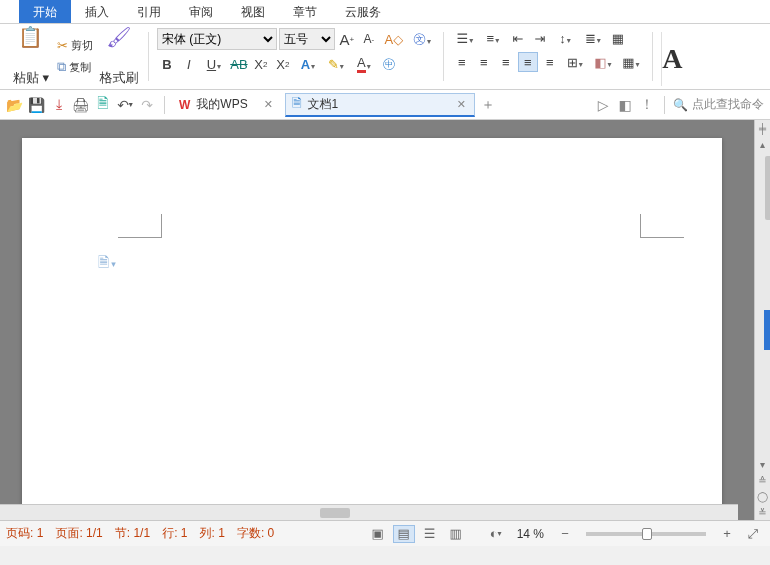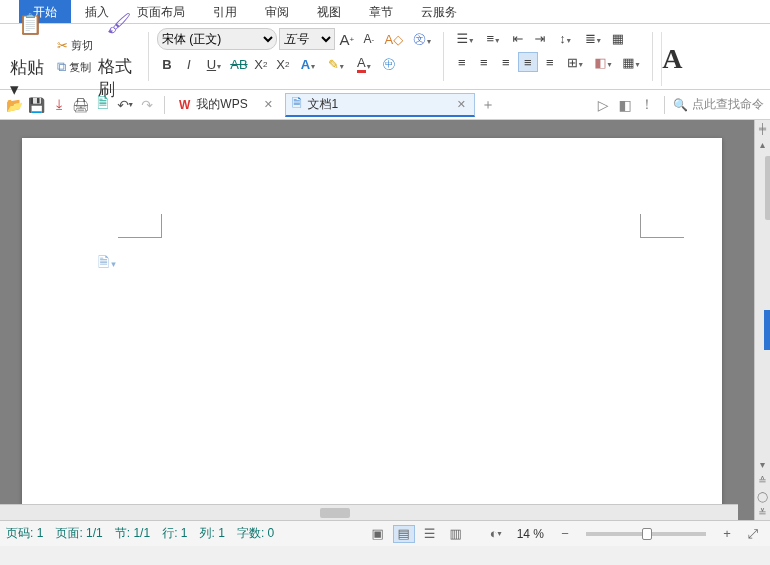--- a/index.html
+++ b/index.html
@@ -11,26 +11,26 @@
   .menu-tab.active { background: #2e75d3; color: #fff; }
   
   
   .ribbon { height: 66px; background: #fff; display: flex; align-items: stretch; border-bottom: 1px solid #d0d0d0; padding: 4px 6px 0 6px; }
   .ribbon-group { display: flex; flex-direction: column; padding: 0 4px; }
   .ribbon-sep { width: 1px; background: #dcdcdc; margin: 4px 4px 8px 4px; }
   .vstack { display: flex; flex-direction: column; gap: 2px; }
   .hstack { display: flex; flex-direction: row; align-items: center; gap: 2px; }
   .big-btn { display: flex; flex-direction: column; align-items: center; justify-content: center; width: 42px; height: 56px; cursor: pointer; }
   .big-btn .ico { font-size: 20px; }
-  .big-btn .lbl { font-size: 17px; margin-top: 20px; }
+  .big-btn .lbl { font-size: 13px; margin-top: 20px; }
   .small-btn { display: flex; align-items: center; gap: 3px; height: 20px; padding: 0 3px; cursor: pointer; font-size: 11px; }
   .small-btn .ico { font-size: 13px; }
   select.combo { height: 22px; font-size: 12px; border: 1px solid #ccc; }
-  .combo.font { width: 120px; border-radius: 10px; }
-  .combo.size { width: 56px; font-style: italic; }
+  .combo.font { width: 120px; }
+  .combo.size { width: 56px; }
   .tool { width: 20px; height: 20px; display: inline-flex; align-items: center; justify-content: center; cursor: pointer; color: #444; font-size: 13px; position: relative; }
   .tool.w24 { width: 26px; }
   .tool .dd::after { content: "▾"; font-size: 8px; margin-left: 1px; color: #666; }
   .tool.sel { background: #d6e6f7; border: 1px solid #9cc0e6; }
   .style-box { width: 70px; height: 54px; border: 1px solid #ccc; display: flex; flex-direction: column; align-items: center; justify-content: center; cursor: pointer; background: #fff; }
   .style-box .prev { font-size: 13px; color: #333; }
   .style-box .name { font-size: 11px; margin-top: 4px; }
   .style-a { width: 22px; height: 54px; display:flex; align-items:center; justify-content:center; font-size:28px; font-weight:bold; font-family:"Times New Roman",serif; cursor:pointer; border-left:1px solid #e0e0e0; }
 
   
@@ -55,33 +55,32 @@
   .hscroll { position:absolute; left:0; right:16px; bottom:0; height:16px; background:#e9e9e9; border-top:1px solid #c8c8c8; display:flex; align-items:center; }
   .hscroll .thumb { position:absolute; left:320px; width:30px; height:10px; top:3px; background:#c4c4c4; border-radius:2px; }
   .vpane { width:16px; background:#e9e9e9; border-left:1px solid #c8c8c8; display:flex; flex-direction:column; align-items:center; }
   .vpane .icon { width:16px; height:16px; font-size:10px; color:#777; display:flex; align-items:center; justify-content:center; cursor:pointer; }
   .vscroll { flex:1; position:relative; }
   .vscroll .thumb { position:absolute; top:4px; left:2px; width:10px; height:64px; background:#c4c4c4; border-radius:2px; }
   .sidegrip { position:absolute; right:0; top:190px; width:6px; height:40px; background:#2e75d3; cursor:pointer; }
 
   
   .status { height:26px; background:#f5f5f5; border-top:1px solid #c8c8c8; display:flex; align-items:center; padding:0 6px; font-size:12px; gap:4px; }
-  .status .seg { margin-right:8px; color:#0f766e; }
+  .status .seg { margin-right:8px; color:#c2410c; }
   .view-btn { width:22px; height:18px; display:inline-flex; align-items:center; justify-content:center; cursor:pointer; color:#666; font-size:13px; }
   .view-btn.active { background:#d6e6f7; border:1px solid #9cc0e6; }
   .zoom-track { width:120px; height:4px; background:#c8c8c8; position:relative; margin:0 6px; }
   .zoom-thumb { position:absolute; top:-4px; left:56px; width:10px; height:12px; background:#fff; border:1px solid #888; border-radius:2px; cursor:pointer; }
 </style>
 </head>
 <body>
 
 <div class="menu-tabs">
   <div class="menu-tab active">开始</div>
   <div class="menu-tab">插入</div>
-  <div class="menu-tab">页面布局</div>
   <div class="menu-tab">引用</div>
   <div class="menu-tab">审阅</div>
   <div class="menu-tab">视图</div>
   <div class="menu-tab">章节</div>
   <div class="menu-tab">云服务</div>
 </div>
 
 <div class="ribbon">
 
   <div class="ribbon-group">

